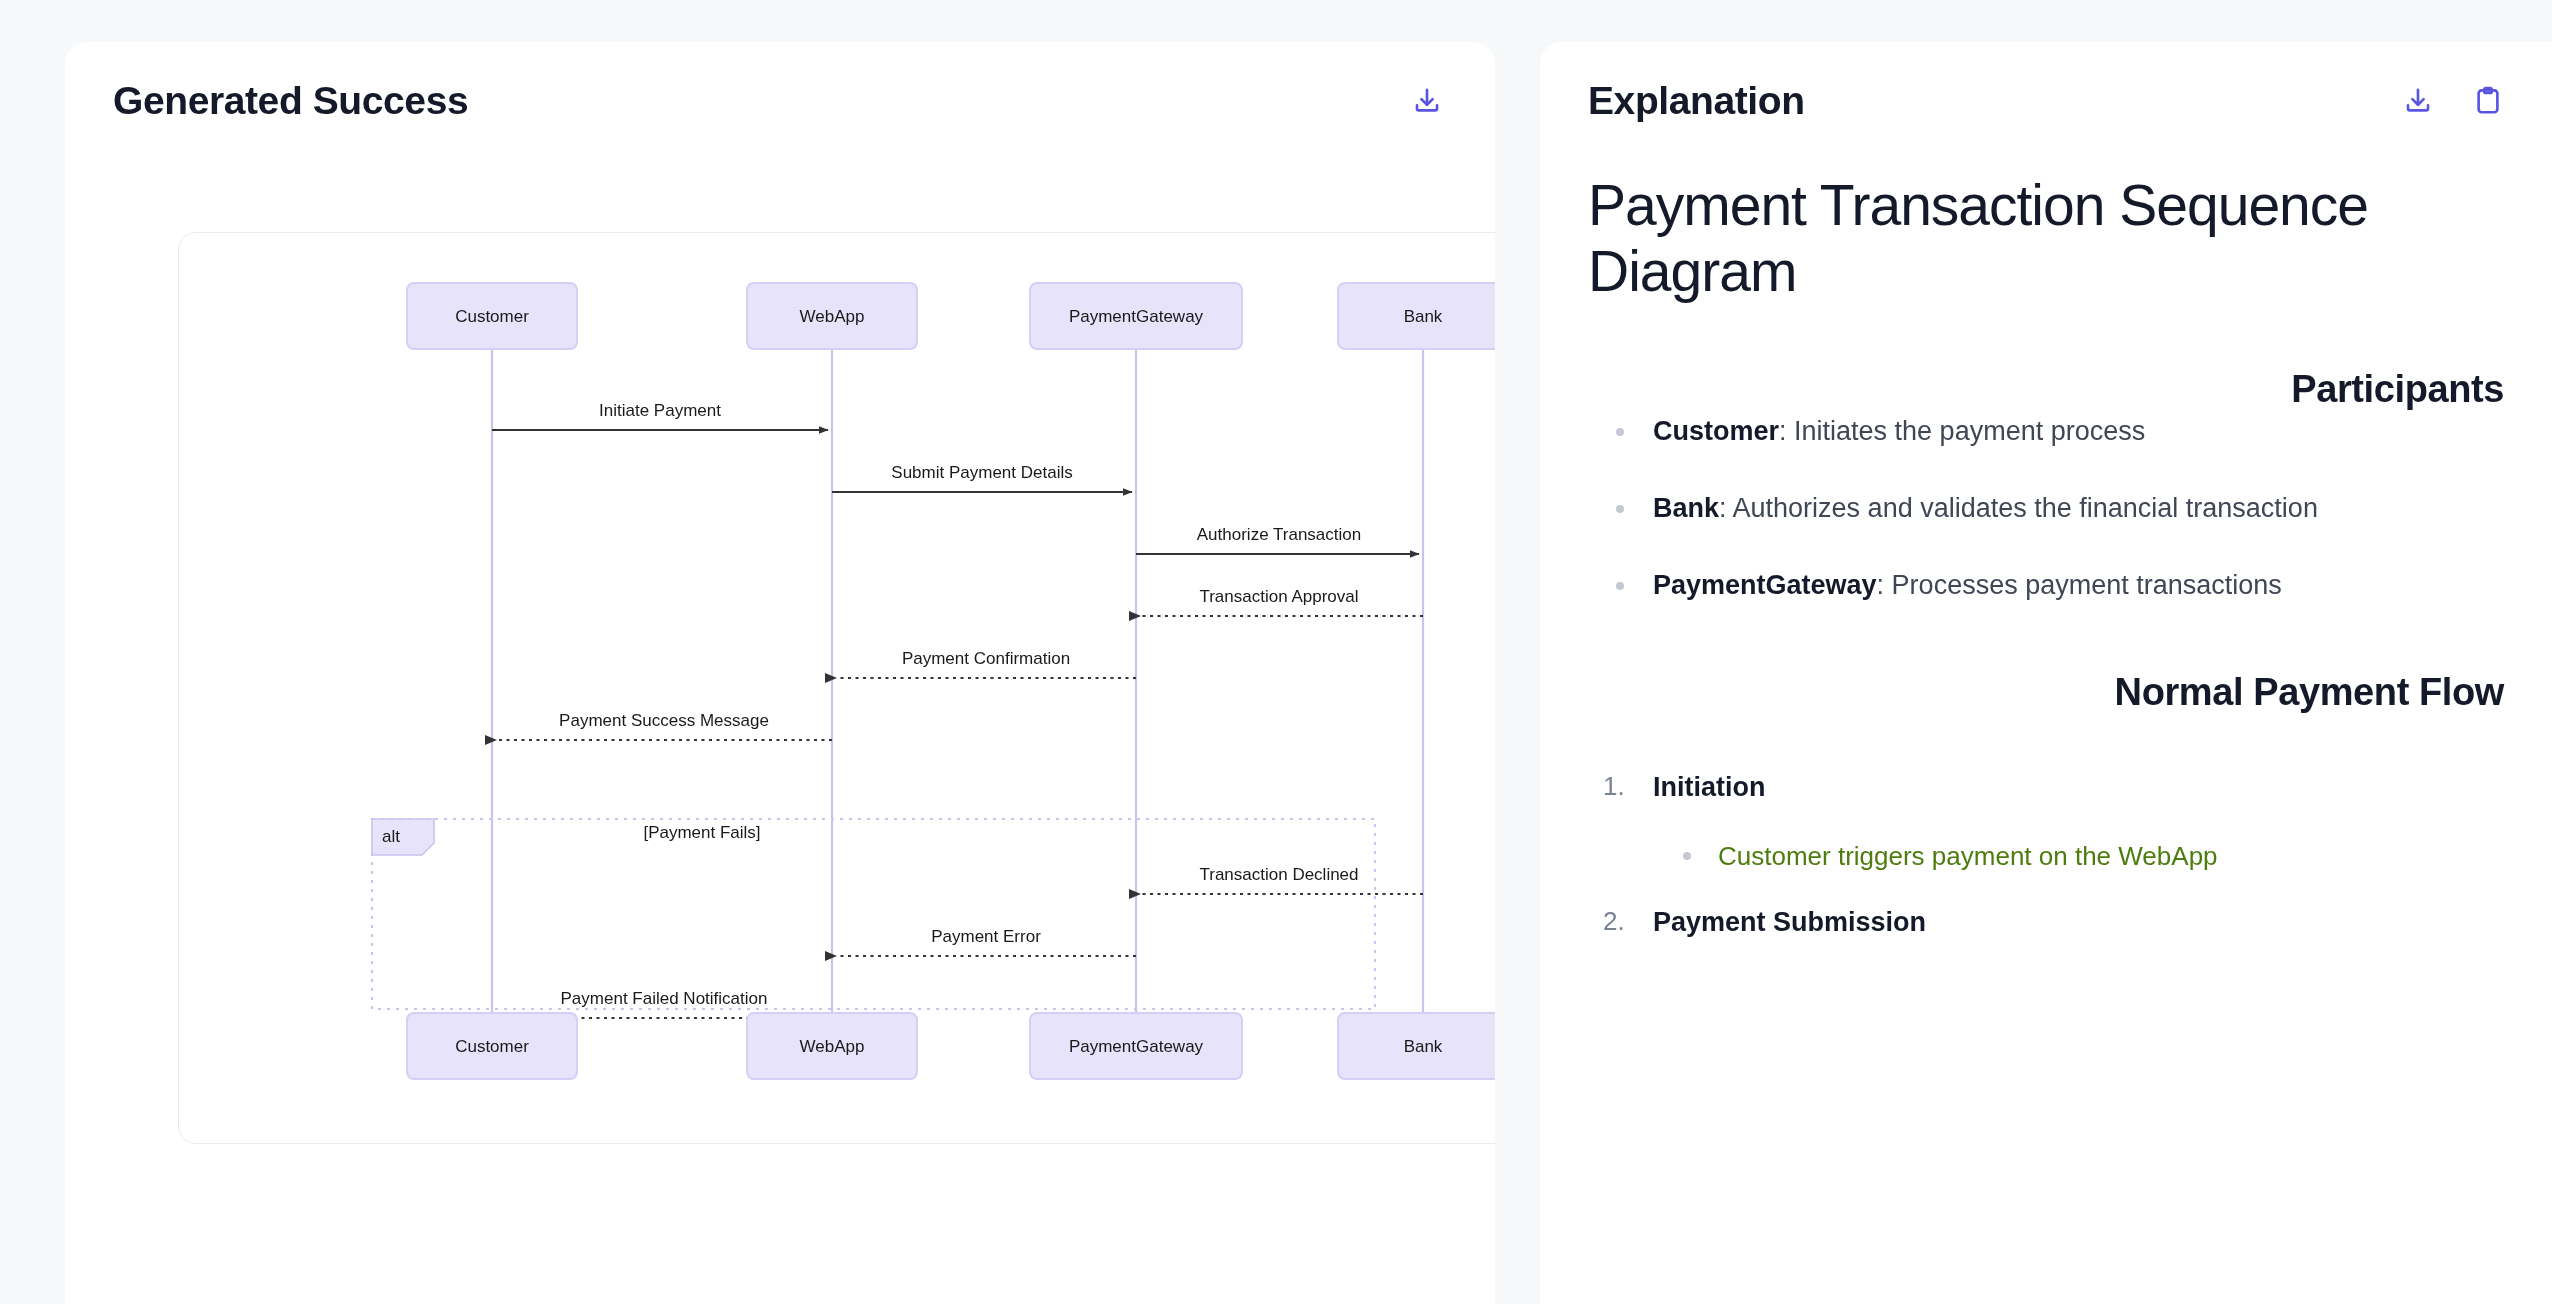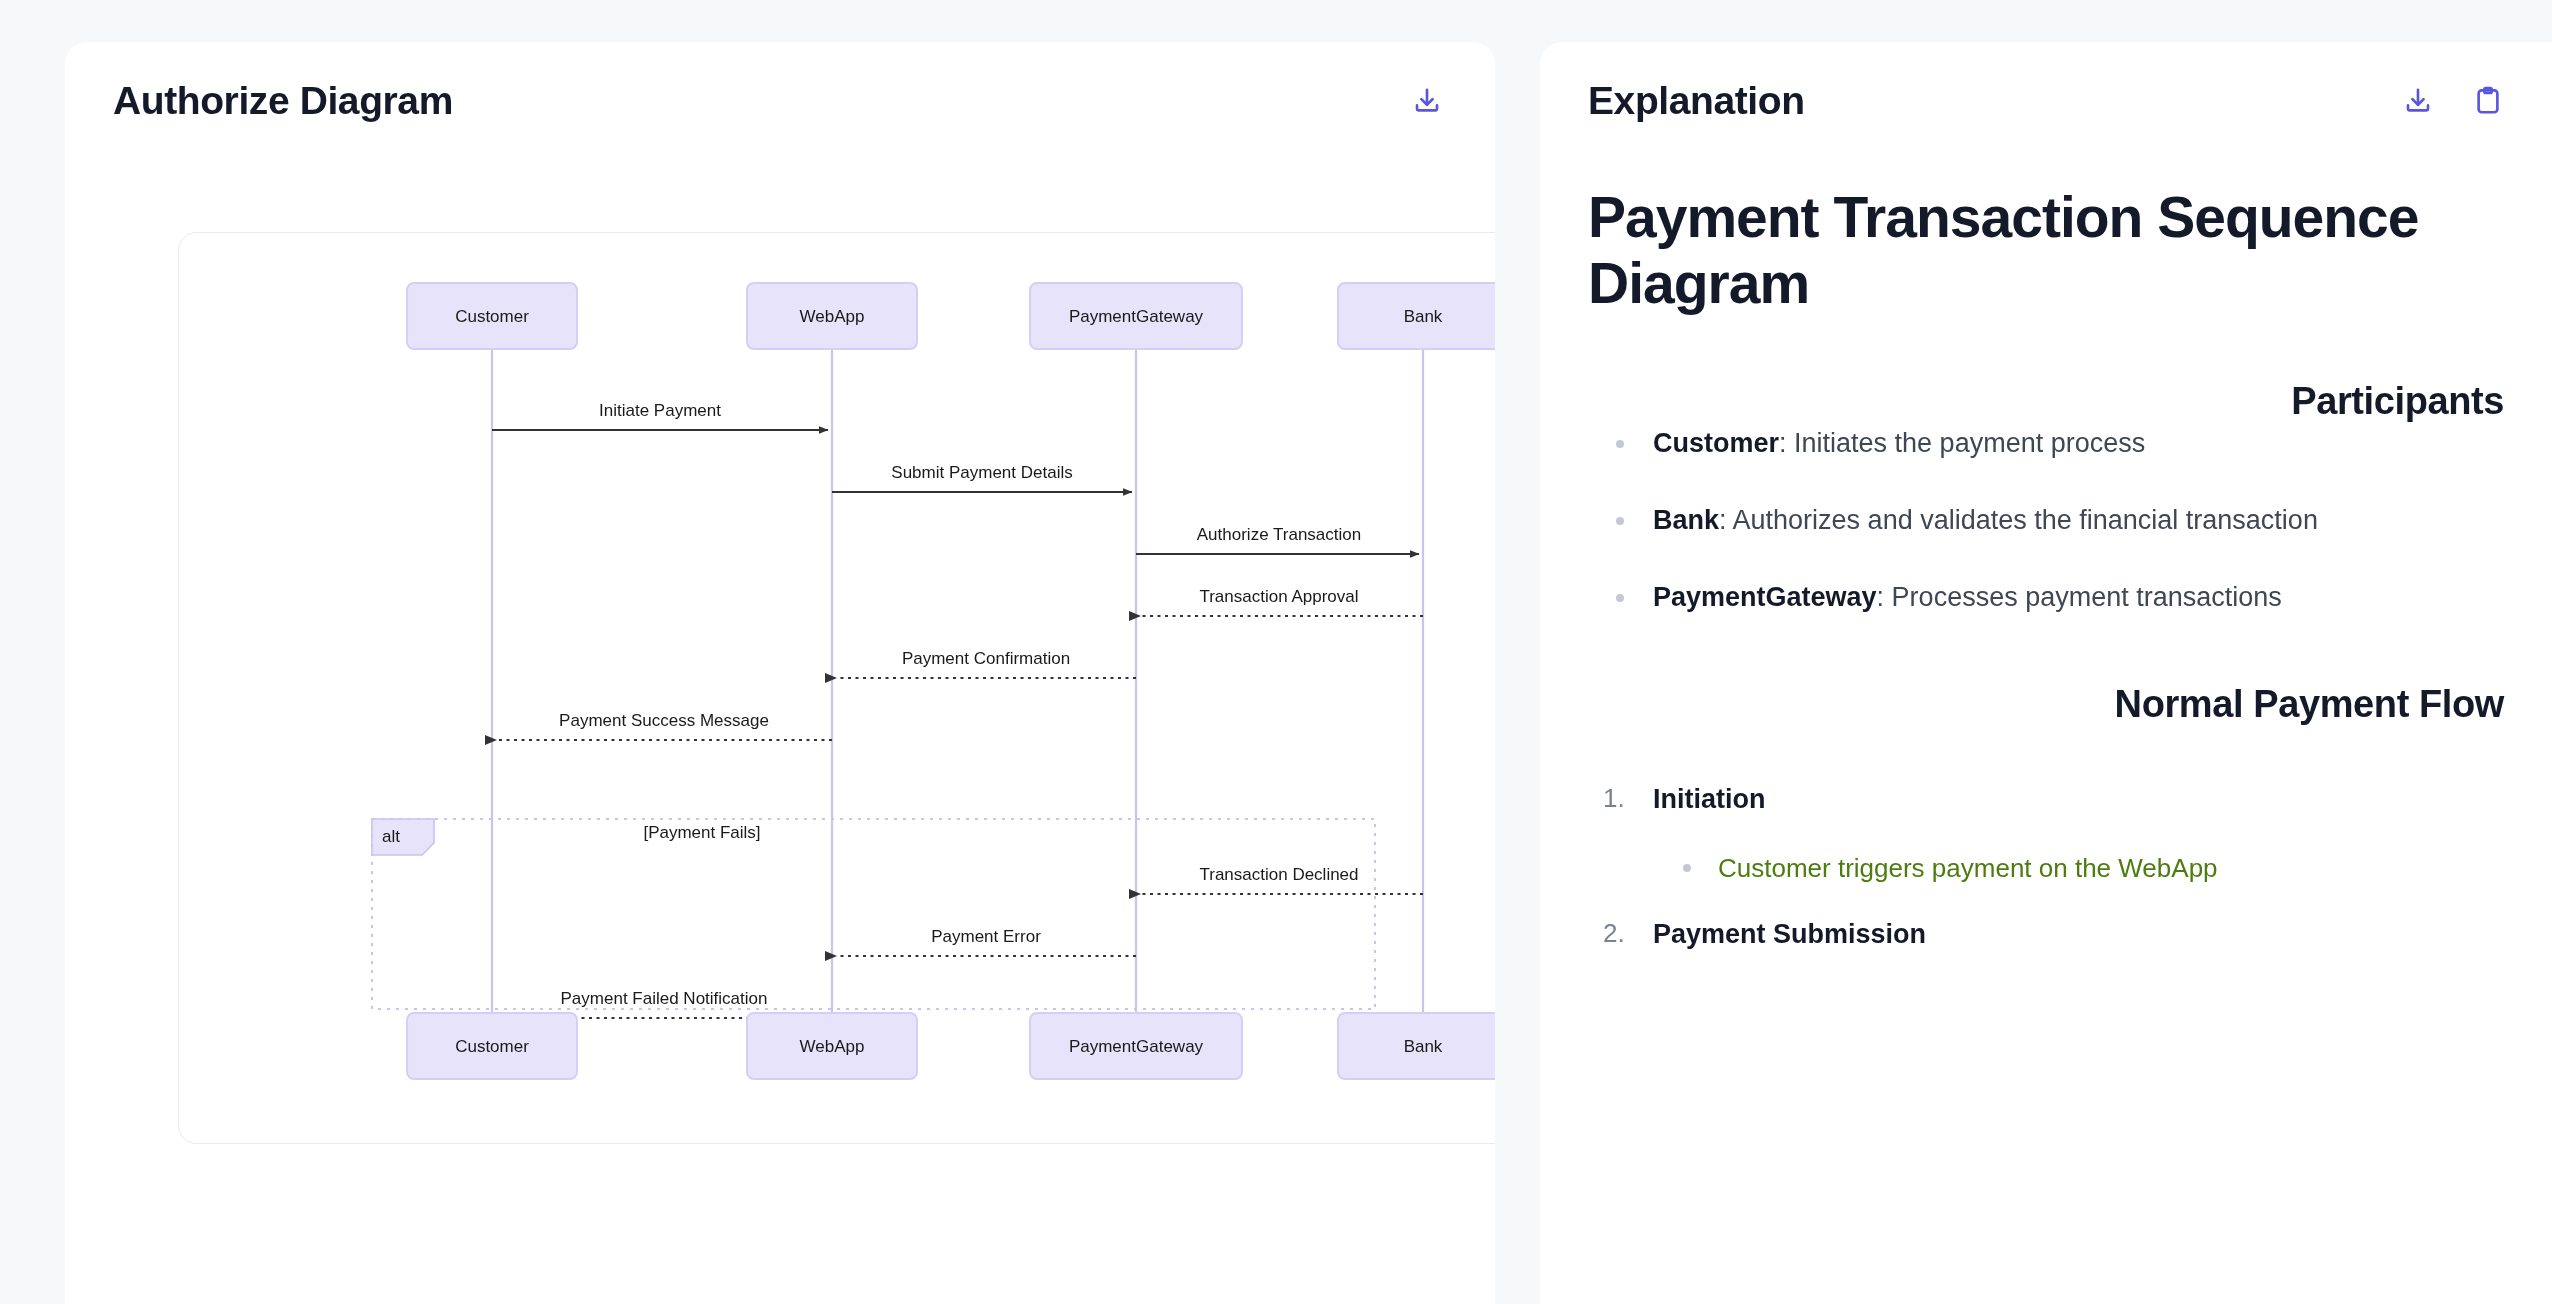--- a/index.html
+++ b/index.html
@@ -78,25 +78,25 @@
     padding: 0 44px 0 48px;
     display: flex;
     align-items: center;
     justify-content: space-between;
   }
   .right-body {
     padding: 0 48px 40px 48px;
   }
   .doc-h1 {
     font-size: 57px;
-    font-weight: bold;
+    font-weight: normal;
     color: #141a2a;
     line-height: 1.16;
     letter-spacing: -1px;
-    margin-top: 24px;
+    margin-top: 12px;
   }
   .doc-h2 {
     font-size: 38px;
     font-weight: bold;
     color: #141a2a;
     letter-spacing: -0.4px;
     margin-top: 64px;
     text-align: right;
   }
   ul.doc-list {
@@ -170,21 +170,21 @@
     background: #c3c8d2;
   }
 </style>
 </head>
 <body>
 
 <div class="app">
 
   <section class="left-panel">
     <div class="panel-header">
-      <h1 class="panel-title">Authorize Diagram</h1>
+      <h1 class="panel-title">Generated Success</h1>
       <div class="header-actions">
         <button class="icon-btn">
           <span>
             <svg width="30" height="30" viewBox="0 0 24 24" fill="none" stroke="#5a55e0" stroke-width="2.1" stroke-linecap="round" stroke-linejoin="round">
               <path d="M12 3v12"></path>
               <path d="M7.5 10.5 12 15l4.5-4.5"></path>
               <path d="M4 15.5v2.5a1.5 1.5 0 0 0 1.5 1.5h13a1.5 1.5 0 0 0 1.5-1.5v-2.5"></path>
             </svg>
           </span>
         </button>

